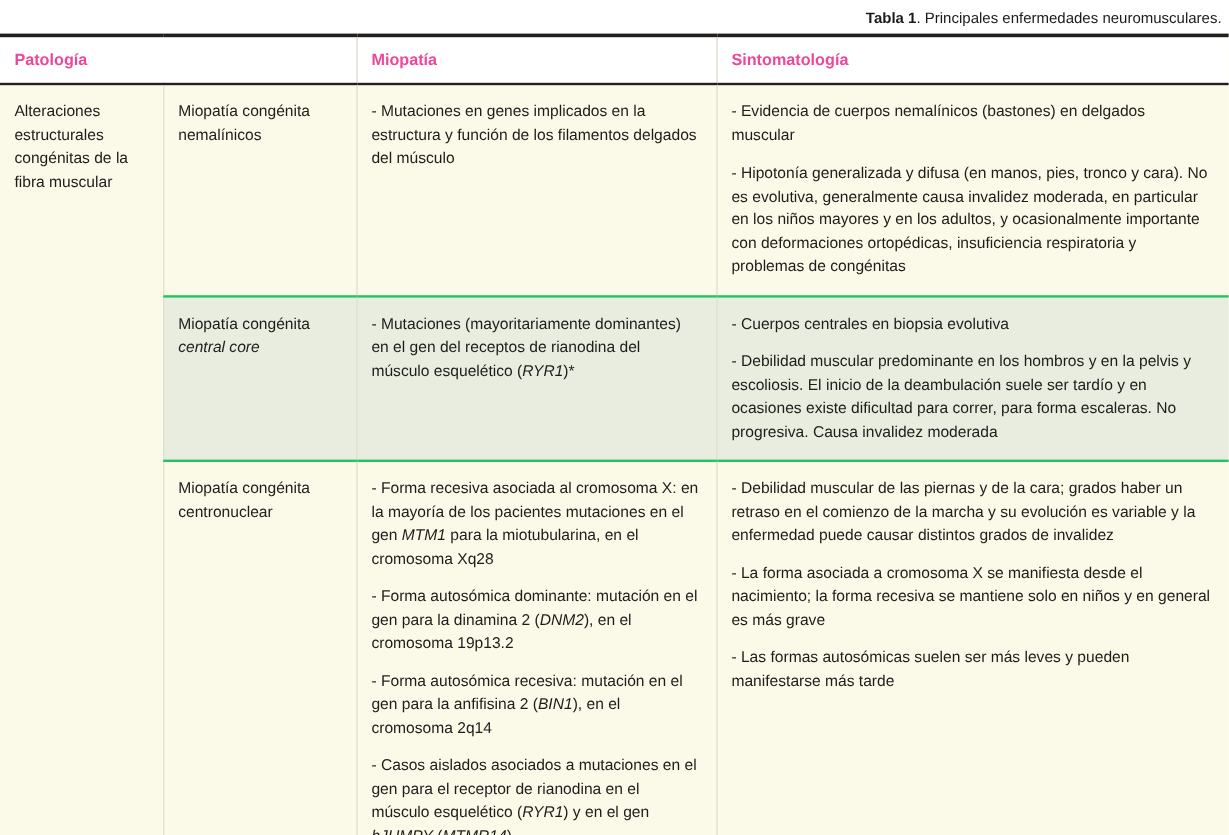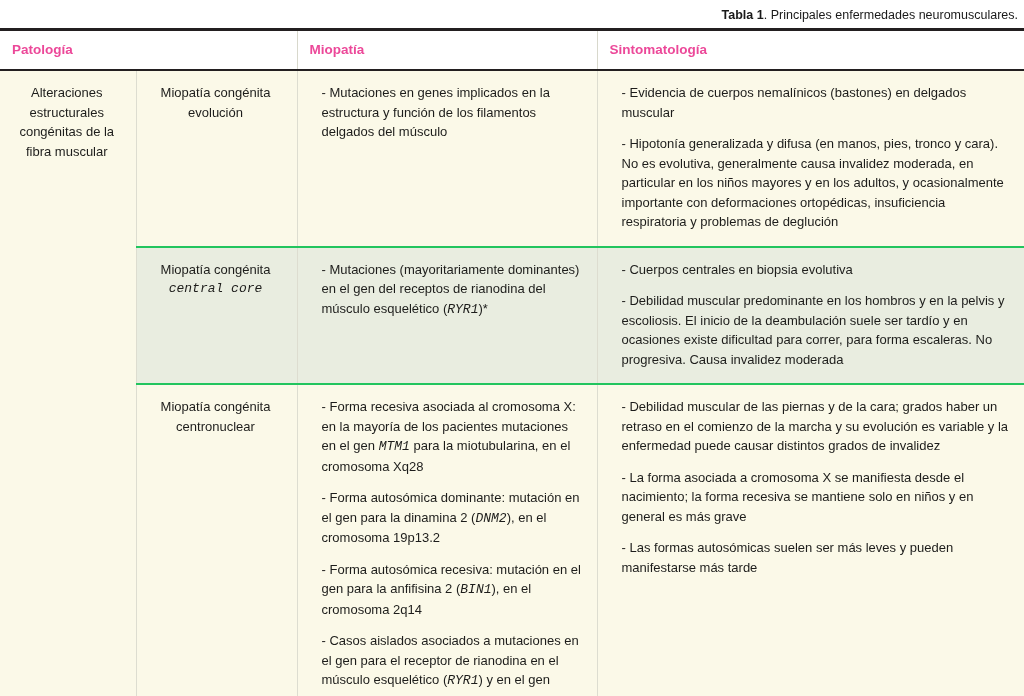--- a/index.html
+++ b/index.html
@@ -78,25 +78,25 @@
 
   
   tr.row-plain td { background: #FBF9E8; }
   tr.row-highlight td.hl { background: #E9EDE0; }
 
   td.cell-rowspan {
     background: #FBF9E8;
     padding-top: 12px;
   }
 
-  .para { margin: 0 0 12px 12px; }
+  .para { margin: 0 0 12px 0; }
   .para:last-child { margin-bottom: 0; }
-  .gene { font-style: italic; font-family: Liberation Mono, monospace; }
+  .gene { font-style: italic; }
 
-  .cell-text { display: block; text-align: center; }
+  .cell-text { display: block; }
 </style>
 </head>
 <body>
 
 <div id="page">
 
   <div class="caption-bar">
     <span class="caption-label">Tabla 1</span><span class="caption-text">. Principales enfermedades neuromusculares.</span>
   </div>
 
@@ -117,28 +117,28 @@
     </thead>
 
     <tbody>
 
       <tr class="row-plain">
         <td class="first-col cell-rowspan" rowspan="3">
           <span class="cell-text">Alteraciones estructurales congénitas de la fibra muscular</span>
         </td>
         <td>
           <span class="cell-text">Miopatía congénita</span>
-          <span class="cell-text">evolución</span>
+          <span class="cell-text">nemalínicos</span>
         </td>
         <td>
           <p class="para">- Mutaciones en genes implicados en la estructura y función de los filamentos delgados del músculo</p>
         </td>
         <td>
           <p class="para">- Evidencia de cuerpos nemalínicos (bastones) en delgados muscular</p>
-          <p class="para">- Hipotonía generalizada y difusa (en manos, pies, tronco y cara). No es evolutiva, generalmente causa invalidez moderada, en particular en los niños mayores y en los adultos, y ocasionalmente importante con deformaciones ortopédicas, insuficiencia respiratoria y problemas de deglución</p>
+          <p class="para">- Hipotonía generalizada y difusa (en manos, pies, tronco y cara). No es evolutiva, generalmente causa invalidez moderada, en particular en los niños mayores y en los adultos, y ocasionalmente importante con deformaciones ortopédicas, insuficiencia respiratoria y problemas de congénitas</p>
         </td>
       </tr>
 
       <tr class="row-highlight">
         <td class="hl">
           <span class="cell-text">Miopatía congénita</span>
           <span class="cell-text gene">central core</span>
         </td>
         <td class="hl">
           <p class="para">- Mutaciones (mayoritariamente dominantes) en el gen del receptos de rianodina del músculo esquelético (<span class="gene">RYR1</span>)*</p>

